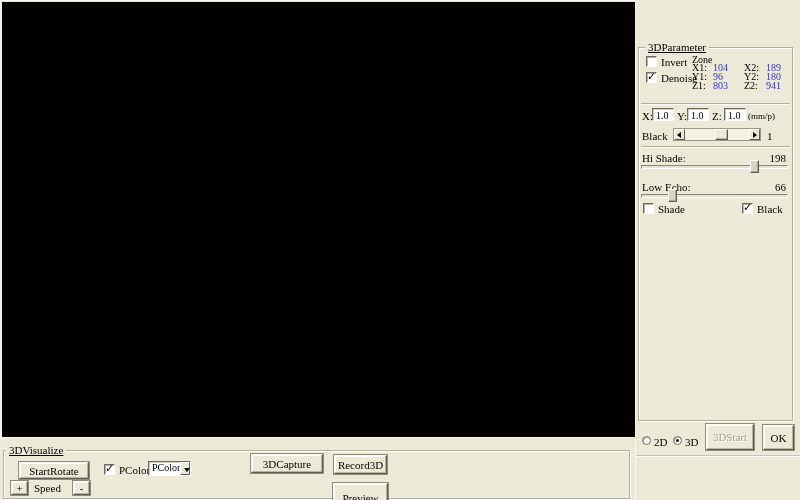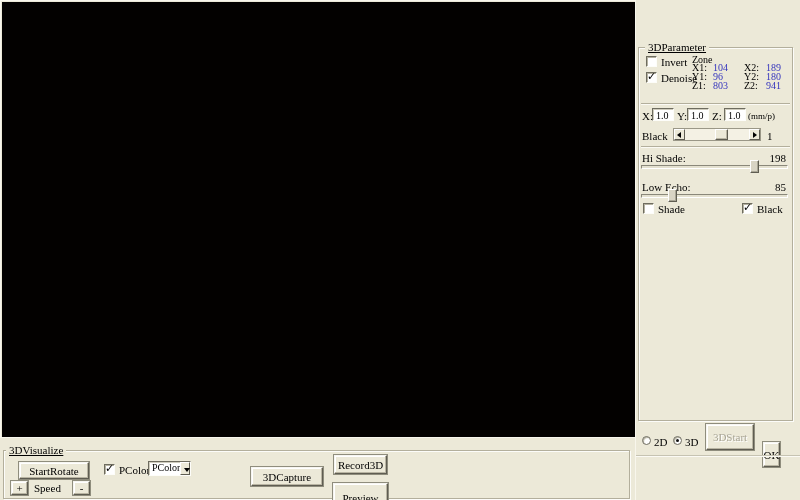--- a/index.html
+++ b/index.html
@@ -192,38 +192,38 @@
       <div class="groove" style="left:2px; right:2px; top:98px;"></div>
 
       <span class="lbl" style="left:3px; top:105px;">Hi Shade:</span>
       <span class="lbl" style="right:6px; top:105px;">198</span>
       <div class="slider" style="left:2px; right:4px; top:112px;">
         <span class="slider-track"></span>
         <span class="slider-thumb" style="left: 77%;"></span>
       </div>
 
       <span class="lbl" style="left:3px; top:134px;">Low Echo:</span>
-      <span class="lbl" style="right:6px; top:134px;">85</span>
+      <span class="lbl" style="right:6px; top:134px;">66</span>
       <div class="slider" style="left:2px; right:4px; top:141px;">
         <span class="slider-track"></span>
         <span class="slider-thumb" style="left: 21%;"></span>
       </div>
 
       <span class="checkbox" style="left:4px; top:155px;"></span>
       <span class="lbl" style="left:19px; top:156px;">Shade</span>
       <span class="checkbox checked" style="left:103px; top:155px;"></span>
       <span class="lbl" style="left:118px; top:156px;">Black</span>
     </div>
 
     <span class="radio" style="left:6px; top:436px;"></span>
     <span class="lbl" style="left:18px; top:437px;">2D</span>
     <span class="radio checked" style="left:37px; top:436px;"></span>
     <span class="lbl" style="left:49px; top:437px;">3D</span>
     <div class="btn disabled" style="left:70px; top:424px; width:48px; height:26px;">3DStart</div>
-    <div class="btn" style="left:127px; top:425px; width:17px; height:25px;margin-top:17px;">OK</div>
+    <div class="btn" style="left:127px; top:425px; width:31px; height:25px;">OK</div>
     <div class="ridge-h" style="left:0; right:0; top:455px;"></div>
   </div>
 
   <div id="bottom-panel">
     <div class="groupbox" style="left:3px; top:12px; width:627px; height:49px;">
       <span class="grouplabel" style="left:2px;">3DVisualize</span>
 
       <div class="btn" style="left:15px; top:11px; width:70px; height:17px;">StartRotate</div>
 
       <div class="btn" style="left:7px; top:30px; width:17px; height:14px;">+</div>
@@ -232,19 +232,19 @@
 
       <span class="checkbox checked" style="left:100px; top:13px;"></span>
       <span class="lbl" style="left:115px; top:14px;">PColor</span>
       <div class="dropdown" style="left:144px; top:10px; width:43px; height:15px;">
         <span class="dd-text">PColor</span>
         <span class="dd-btn">
             <span class="tri-down"></span>
           </span>
       </div>
 
-      <div class="btn" style="left:247px; top:16px; width:72px; height:19px;">3DCapture</div>
+      <div class="btn" style="left:247px; top:3px; width:72px; height:19px;">3DCapture</div>
       <div class="btn" style="left:330px; top:4px; width:53px; height:19px;">Record3D</div>
       <div class="btn" style="left:329px; top:32px; width:55px; height:30px;">Preview</div>
     </div>
   </div>
 
 </div>
 
 </body></html>

